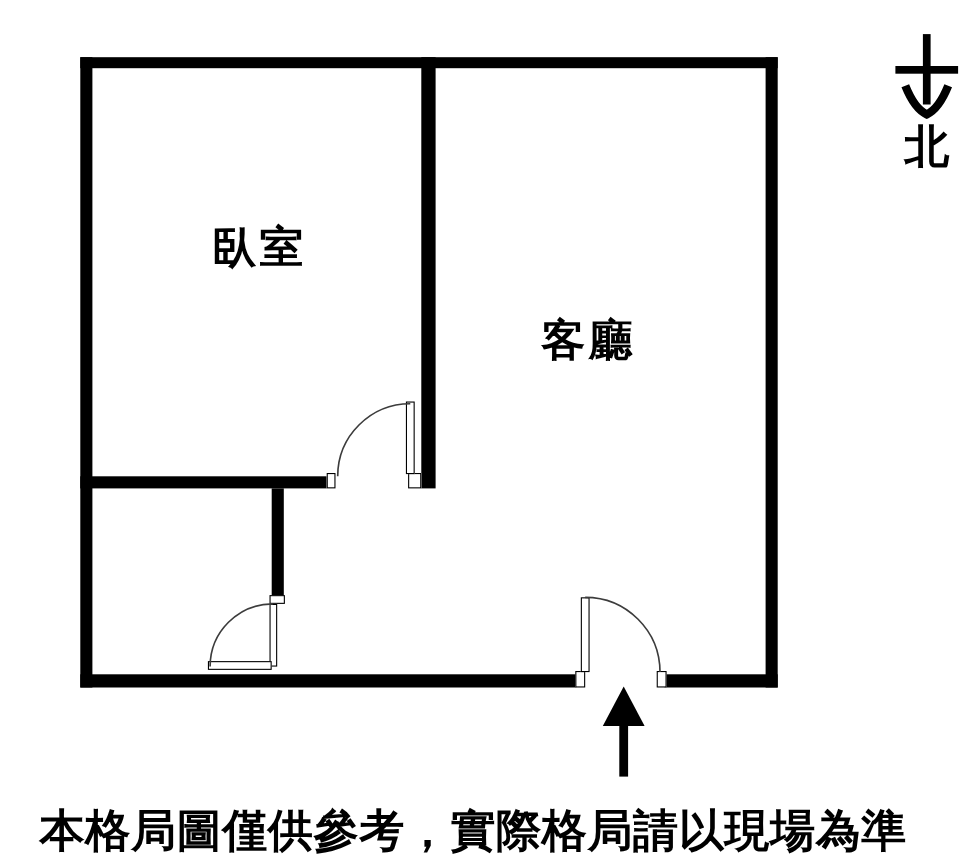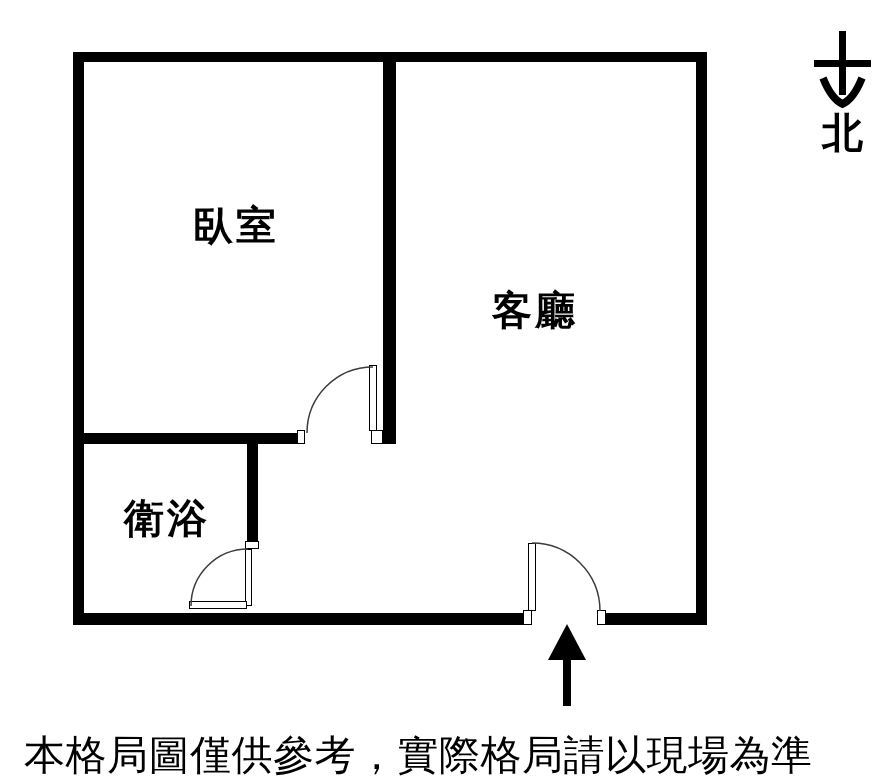--- a/index.html
+++ b/index.html
@@ -60,24 +60,24 @@
     width: 65px;
     font-size: 41px;
     font-weight: bold;
     color: var(--text, #000000);
     text-align: center;
     line-height: 1.1;
     white-space: nowrap;
   }
   .disclaimer {
     position: absolute;
-    left: 24px;
+    left: 36px;
     top: 733px;
     font-size: 41px;
-    font-weight: normal;
+    font-weight: bold;
     color: var(--text, #000000);
     letter-spacing: 0.5px;
     line-height: 1.1;
     white-space: nowrap;
   }
 </style>
 </head>
 <body>
 
 <div class="canvas">
@@ -110,19 +110,18 @@
     <path class="arc" d="M 532 543 A 68 68 0 0 1 600 611"></path>
     <rect class="solid" x="839" y="31" width="7" height="64"></rect>
     <rect class="solid" x="814" y="60" width="57" height="7"></rect>
     <path class="north-stroke" d="M 823 78 C 829 93 836 101 842.5 104 C 849 101 856 93 862 78"></path>
     <polygon class="solid" points="567,624 548,660 586,660"></polygon>
     <rect class="solid" x="563" y="656" width="8" height="50"></rect>
   </svg>
 
   <div class="room-label" style="left:455px; top:288px; width:160px;">客廳</div>
   <div class="room-label" style="left:156px; top:203px; width:160px;">臥室</div>
-  <div class="room-label" style="left:87px; top:496px; width:160px;">衛浴</div>
 
   <div class="north-label">北</div>
 
   <div class="disclaimer">本格局圖僅供參考，實際格局請以現場為準</div>
 
 </div>
 
 </body></html>

